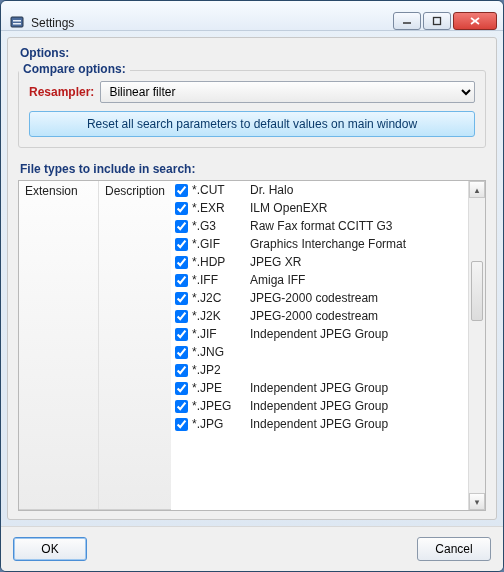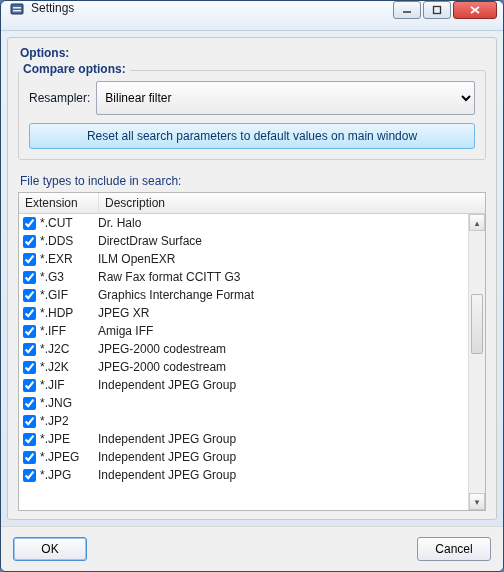--- a/index.html
+++ b/index.html
@@ -18,21 +18,21 @@
     background: linear-gradient(#e8f0f8, #dde7f2);
     border: 1px solid #2a4a6a;
     border-radius: 6px;
     display: flex;
     flex-direction: column;
     box-shadow: 0 0 8px rgba(0,0,0,0.4);
   }
   .titlebar {
     height: 30px;
     display: flex;
-    align-items: flex-start;
+    align-items: flex-end;
     padding: 0 6px 0 8px;
     background: linear-gradient(#f7fbff, #e4edf7);
     border-bottom: 1px solid #c0cddc;
     border-radius: 6px 6px 0 0;
   }
   .titlebar .app-icon {
     width:16px; height:16px;
     margin-right:6px;
     display:flex; align-items:center; justify-content:center;
   }
@@ -80,51 +80,51 @@
     padding:0 4px;
     font-weight:bold;
     color:#1a3a7a;
   }
   .options-label {
     font-weight:bold;
     color:#1a3a7a;
     margin: 2px 0 0 2px;
   }
   .row { display:flex; align-items:center; gap:6px; margin-bottom:8px; }
-  .row label { color:#0f172a; }
+  .row label { color:#b91c1c;font-weight:bold; }
   select.combo {
     flex:1;
-    height:34px;
+    height:22px;
     border:1px solid #a0a8b4;
     border-radius:2px;
     background: linear-gradient(#fdfdfd,#ebebeb);
     font: inherit;
     padding:0 4px;
   }
   .reset-btn {
     width:100%;
     height:26px;
     border:1px solid #6fb7e8;
     border-radius:3px;
     background: linear-gradient(#e9f6ff,#bfe5fb);
     color:#0a3a6a;
     cursor:pointer;
     font: inherit;
   }
   .filetypes-label {
-    font-weight:normal;
+    font-weight:bold;
     color:#1a3a7a;
     margin:14px 0 4px 2px;
   }
   .listview-wrap {
     flex:1;
     border:1px solid #b8b8b8;
     background:#fff;
     display:flex;
-    flex-direction:column;
+    flex-direction:row;
     overflow:hidden;
   }
   .listview-header {
     display:flex;
     background: linear-gradient(#fdfdfd,#ececec);
     border-bottom:1px solid #d0d0d0;
     font-weight:normal;
     color:#222;
   }
   .col-ext { width:80px; padding:3px 6px; border-right:1px solid #e0e0e0; }
@@ -250,25 +250,20 @@
       </div>
       <div class="listview-body-wrap">
         <div class="listview-body" id="lv-body">
             <div class="lv-row">
               <input type="checkbox" checked="" style="">
               <span class="lv-ext">*.CUT</span>
               <span class="lv-desc">Dr. Halo</span>
             </div>
             <div class="lv-row">
               <input type="checkbox" checked="" style="">
-              <span class="lv-ext">*.DDS</span>
-              <span class="lv-desc">DirectDraw Surface</span>
-            </div>
-            <div class="lv-row">
-              <input type="checkbox" checked="" style="">
               <span class="lv-ext">*.EXR</span>
               <span class="lv-desc">ILM OpenEXR</span>
             </div>
             <div class="lv-row">
               <input type="checkbox" checked="" style="">
               <span class="lv-ext">*.G3</span>
               <span class="lv-desc">Raw Fax format CCITT G3</span>
             </div>
             <div class="lv-row">
               <input type="checkbox" checked="" style="">

